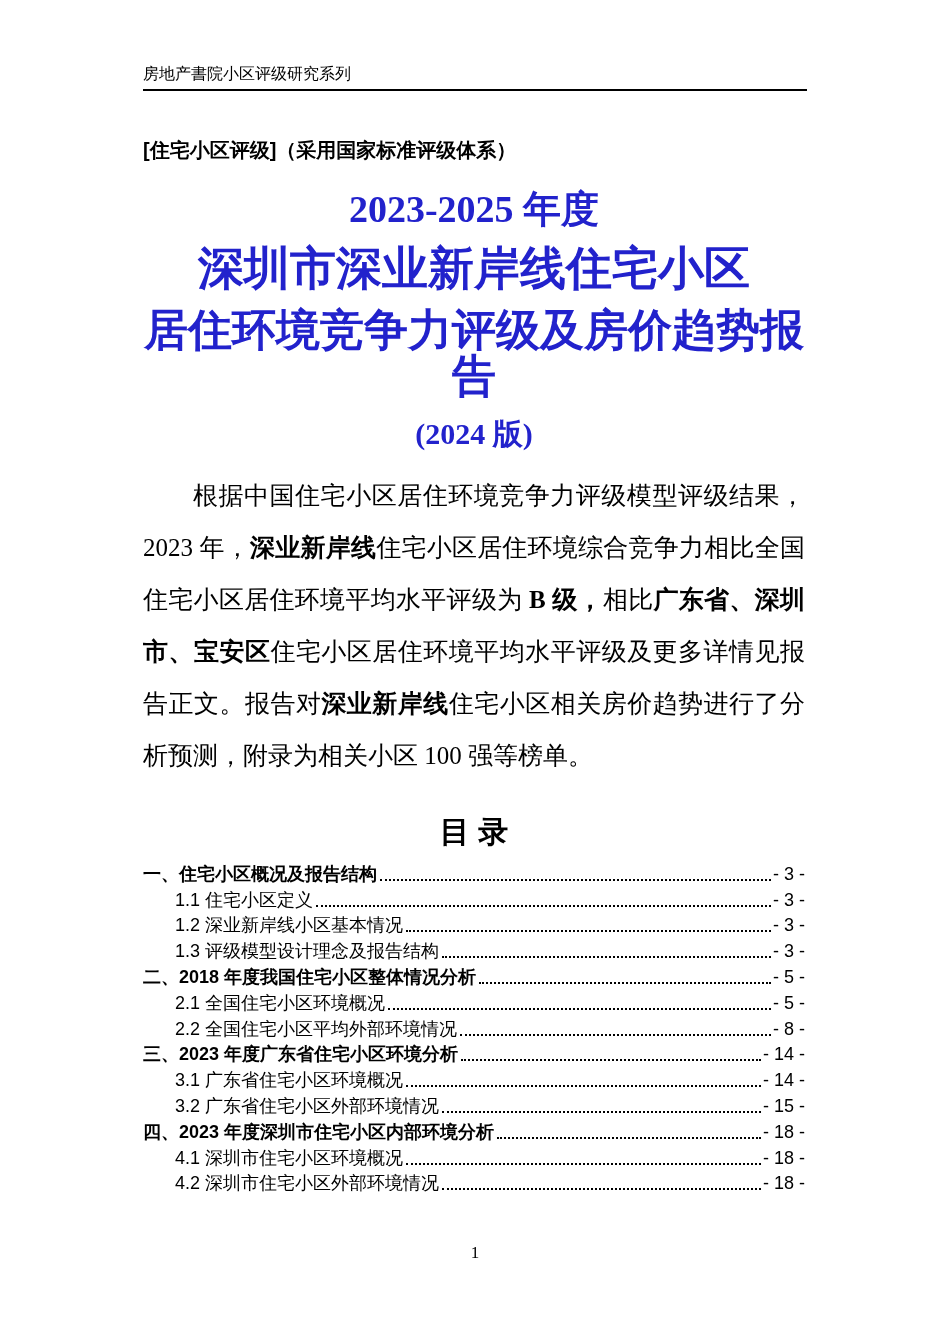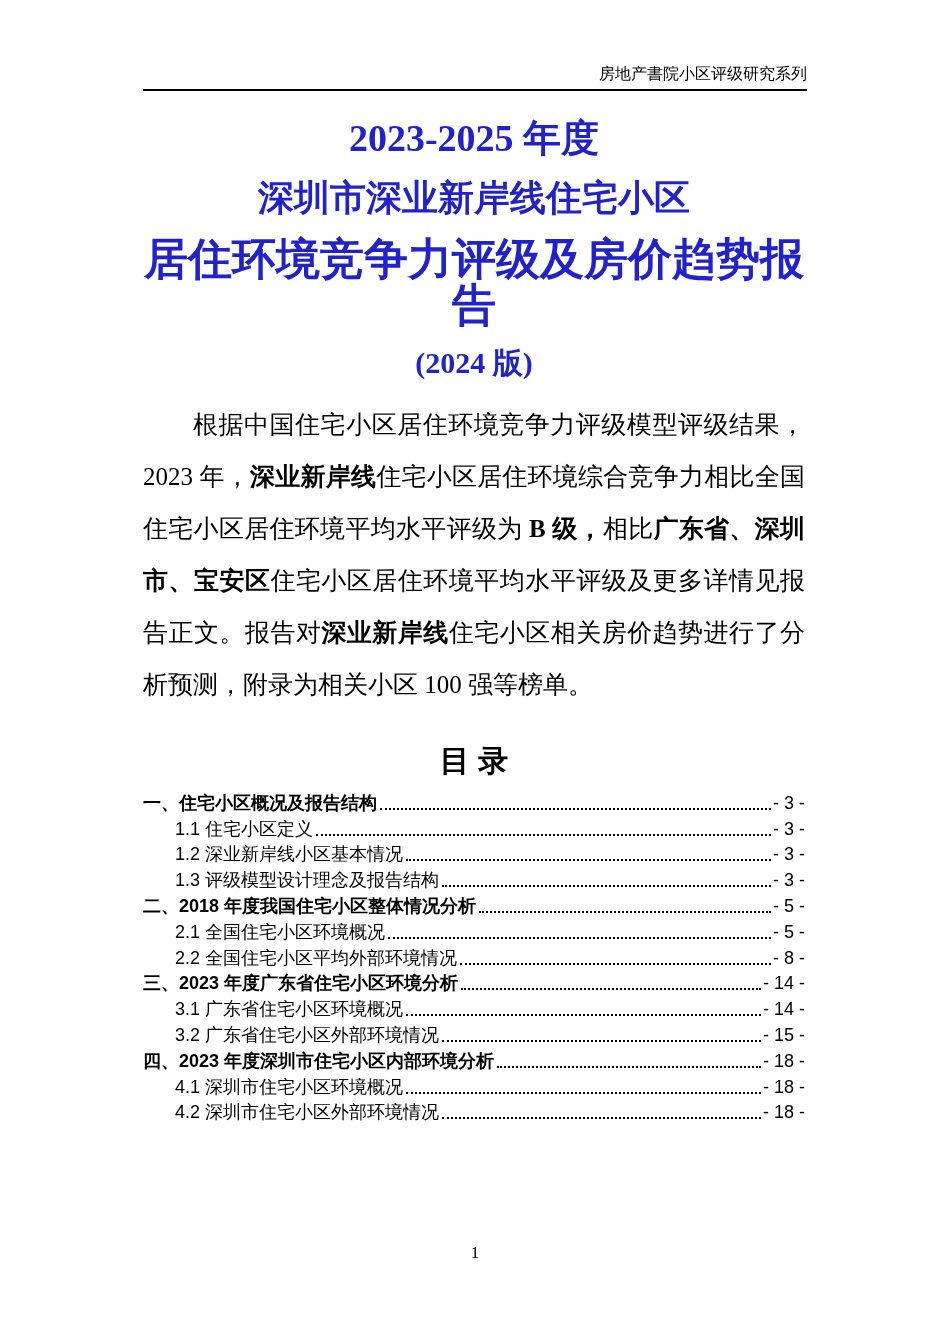--- a/index.html
+++ b/index.html
@@ -15,21 +15,21 @@
     height: 1344px;
     background: #ffffff;
     overflow: hidden;
   }
   .header {
     margin: 0 143px;
     padding-top: 64px;
     padding-bottom: 5px;
     border-bottom: 2px solid #000;
     display: flex;
-    justify-content: flex-end;
+    justify-content: flex-start;
     align-items: flex-end;
     font-family: "Liberation Sans", "DejaVu Sans", sans-serif;
     font-size: 16px;
     line-height: 20px;
   }
   .content {
     margin: 0 145px 0 143px;
   }
   .classification {
     margin-top: 47px;
@@ -37,21 +37,21 @@
     font-weight: 700;
     font-size: 20px;
     line-height: 24px;
   }
   .title-blue {
     text-align: center;
     font-family: "Liberation Serif", "DejaVu Serif", serif;
     font-weight: 700;
   }
   .t1 { font-size: 38px; line-height: 46px; margin-top: 24px; }
-  .t2 { font-size: 36px; line-height: 46px; margin-top: 14px; }
+  .t2 { font-size: 46px; line-height: 46px; margin-top: 14px; }
   .t3 { font-size: 44px; line-height: 46px; margin-top: 16px; }
   .edition { font-size: 30px; line-height: 40px; margin-top: 14px; }
   .section-heading {
     text-align: center;
     font-family: "Liberation Sans", "DejaVu Sans", sans-serif;
     font-weight: 700;
     font-size: 30px;
     line-height: 40px;
     color: #000;
   }
@@ -101,20 +101,21 @@
 
 <div class="page">
 
   <div class="header">
     <span>房地产書院</span>
     <span>小区评级研究系列</span>
   </div>
 
   <div class="content">
 
+    <div class="classification">[住宅小区评级]（采用国家标准评级体系）</div>
 
     <div class="title-blue t1" style="color: rgb(34, 34, 204);">2023-2025 年度</div>
 
     <div class="title-blue t2" style="color: rgb(34, 34, 204);">深圳市深业新岸线住宅小区</div>
 
     <div class="title-blue t3" style="color: rgb(34, 34, 204);">居住环境竞争力评级及房价趋势报告</div>
 
     <div class="title-blue edition" style="color: rgb(34, 34, 204);">(2024 版)</div>
 
 

